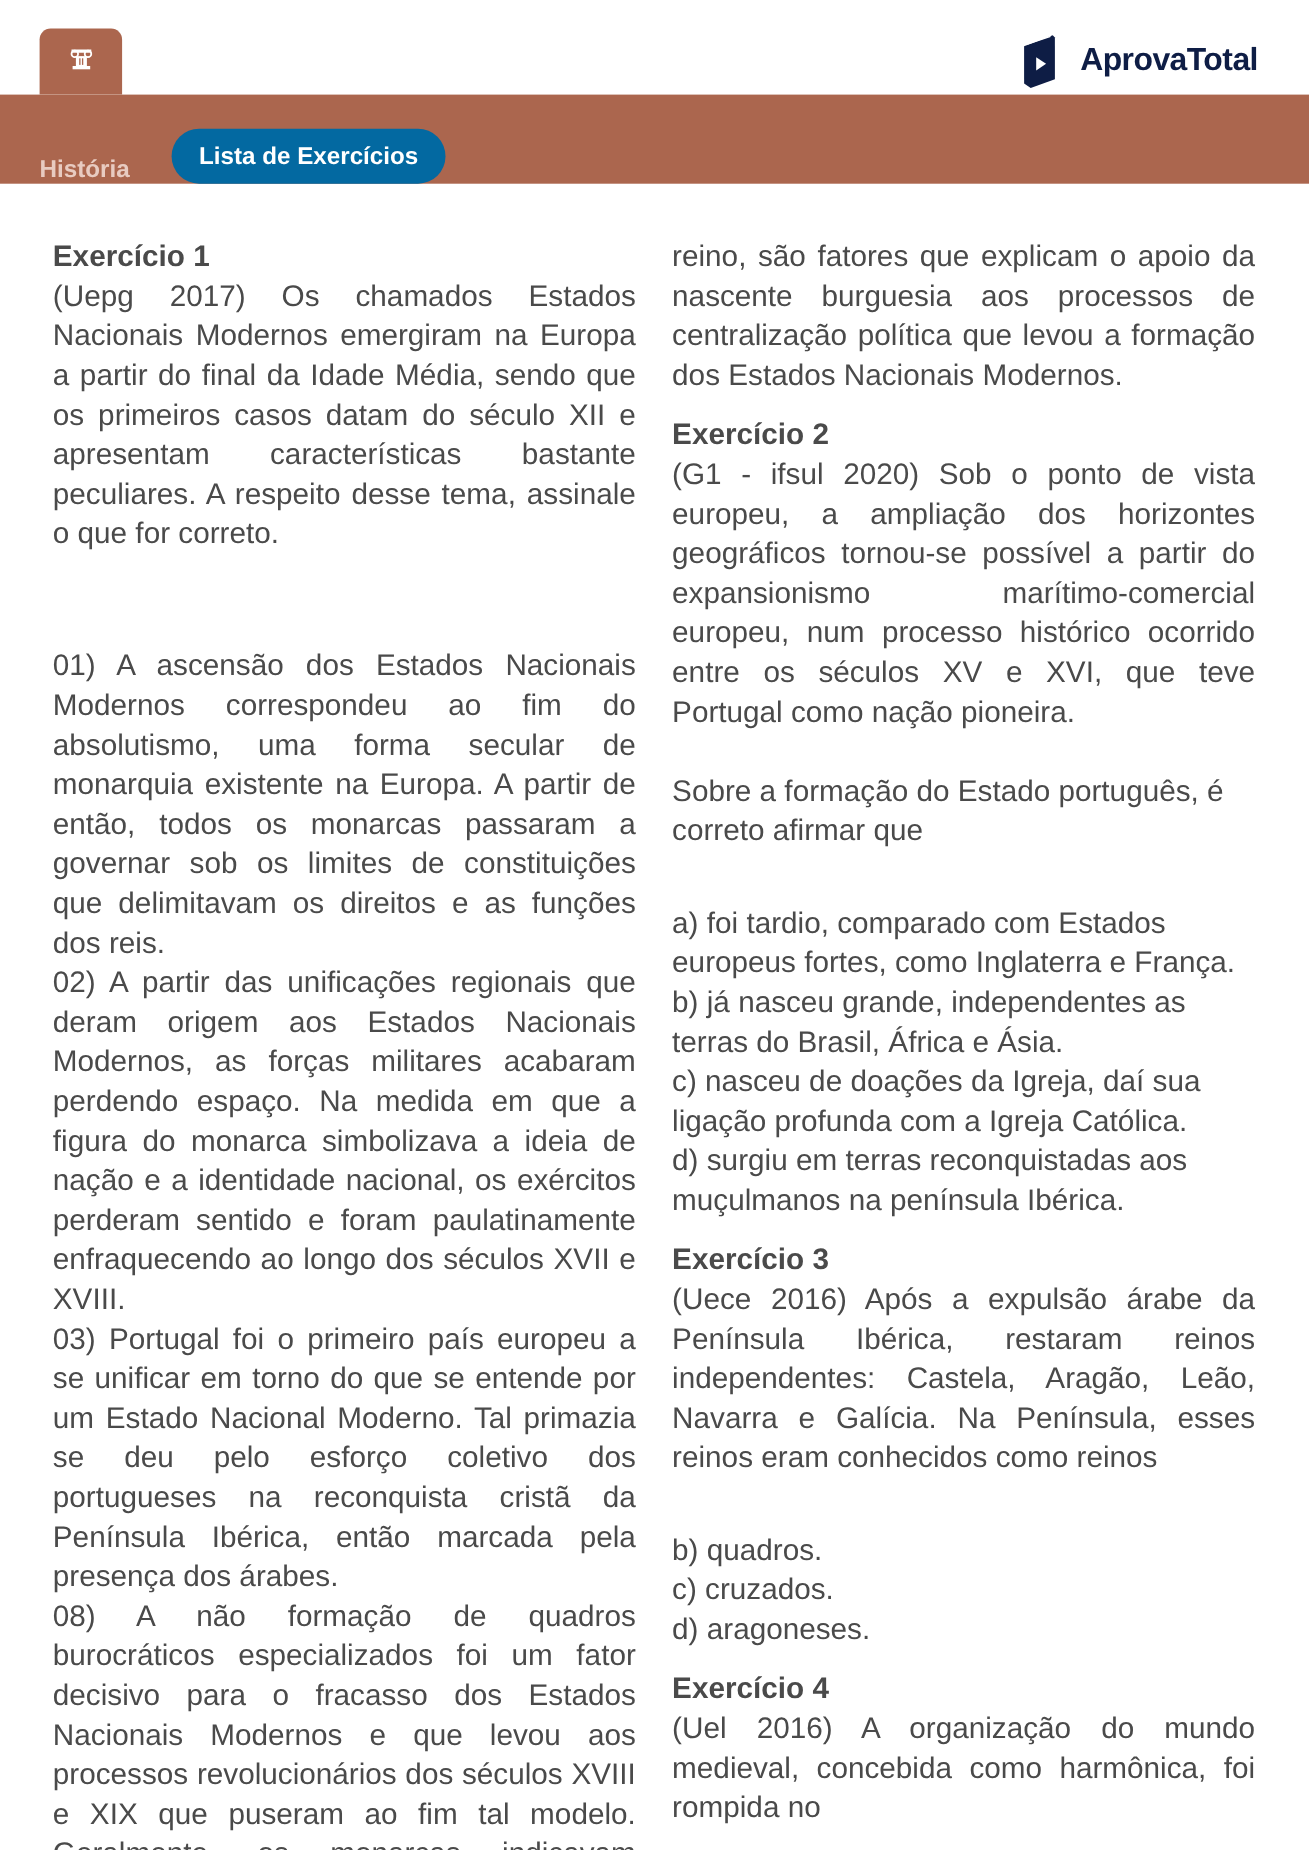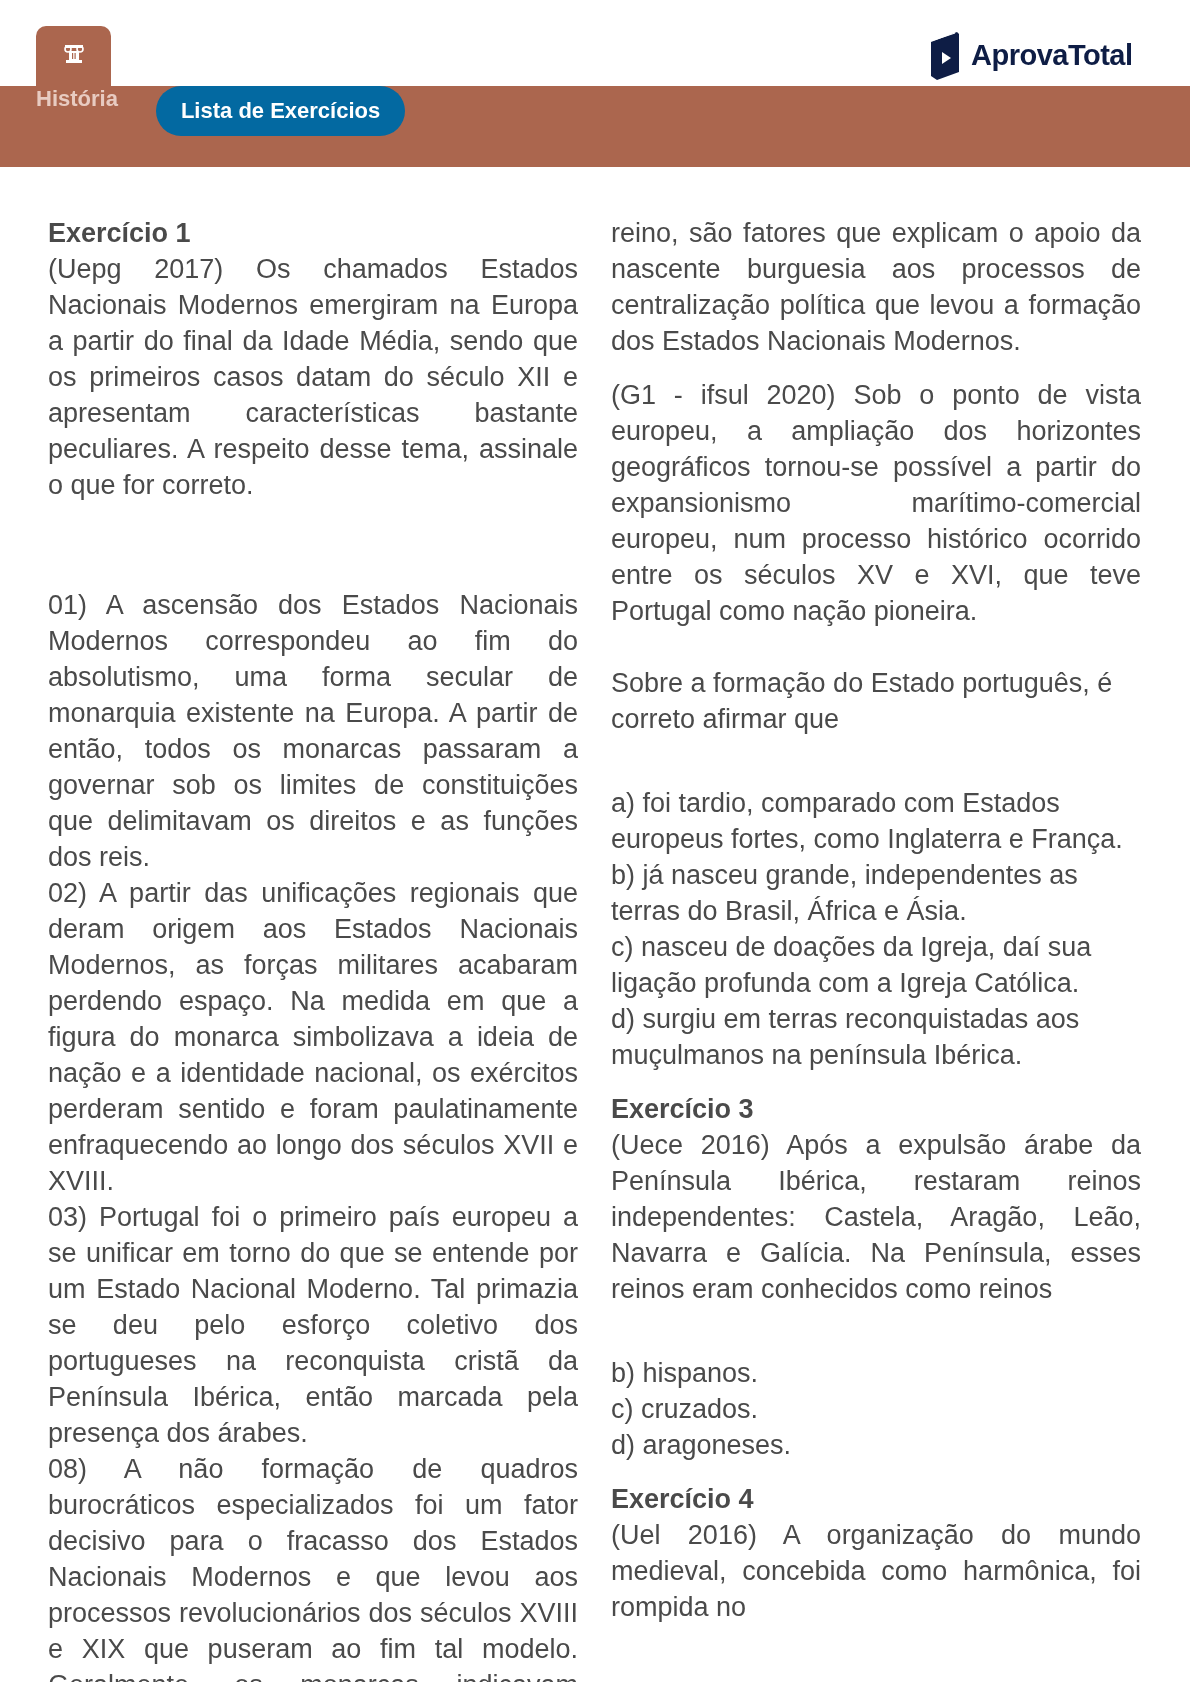--- a/index.html
+++ b/index.html
@@ -5,25 +5,25 @@
   * { box-sizing: border-box; margin: 0; padding: 0; }
   html, body { width: 1190px; height: 1682px; background: #ffffff; overflow: hidden; }
   body { position: relative; font-family: "Liberation Sans", "DejaVu Sans", sans-serif; color: #4a4a4a; }
 
   .subject-tab {
     position: absolute; left: 36px; top: 26px; width: 75px; height: 60px;
     background: #ab664e; border-radius: 10px 10px 0 0;
     display: flex; align-items: flex-start; justify-content: center; padding-top: 16px;
   }
   .logo { position: absolute; left: 929px; top: 30px; display: flex; align-items: center; gap: 8px; }
-  .logo-text { font-size: 29px; font-weight: bold; color: #0e1d45; letter-spacing: -0.5px; }
+  .logo-text { font-size: 29px; font-weight: bold; color: #0e1d45; letter-spacing: -0.5px; margin-left: 11px; }
 
   .header-bar {
     position: absolute; left: 0; top: 86px; width: 1190px; height: 81px;
-    background: #ab664e; display: flex; align-items: flex-start;
+    background: #ab664e; display: flex; align-items: flex-end;
   }
   .crumb-subject { margin-left: 36px; font-size: 22px; font-weight: bold; color: #e8cbc1; }
   .crumb-pill {
     margin-left: 38px; height: 50px; padding: 0 25px; border-radius: 25px;
     background: #0369a1; color: #ffffff; font-size: 22px; font-weight: bold;
     display: flex; align-items: center;
   }
 
   .col { position: absolute; top: 215px; width: 530px; font-size: 27px; line-height: 36px; color: #4a4a4a; }
   .col-left { left: 48px; }
@@ -71,31 +71,32 @@
   <div class="j">01) A ascensão dos Estados Nacionais Modernos correspondeu ao fim do absolutismo, uma forma secular de monarquia existente na Europa. A partir de então, todos os monarcas passaram a governar sob os limites de constituições que delimitavam os direitos e as funções dos reis.</div>
   <div class="j">02) A partir das unificações regionais que deram origem aos Estados Nacionais Modernos, as forças militares acabaram perdendo espaço. Na medida em que a figura do monarca simbolizava a ideia de nação e a identidade nacional, os exércitos perderam sentido e foram paulatinamente enfraquecendo ao longo dos séculos XVII e XVIII.</div>
   <div class="j">03) Portugal foi o primeiro país europeu a se unificar em torno do que se entende por um Estado Nacional Moderno. Tal primazia se deu pelo esforço coletivo dos portugueses na reconquista cristã da Península Ibérica, então marcada pela presença dos árabes.</div>
   <div class="j">08) A não formação de quadros burocráticos especializados foi um fator decisivo para o fracasso dos Estados Nacionais Modernos e que levou aos processos revolucionários dos séculos XVIII e XIX que puseram ao fim tal modelo. Geralmente, os monarcas indicavam parentes ou amigos para a gestão pública.</div>
   <div class="j">16) A organização administrativa, a unificação de taxas e leis e a liberdade comercial no espaço do</div>
 </div>
 
 <div class="col col-right">
   <div class="j">reino, são fatores que explicam o apoio da nascente burguesia aos processos de centralização política que levou a formação dos Estados Nacionais Modernos.</div>
   <div class="gap-sm"></div>
+  <div class="title">Exercício 2</div>
   <div class="j">(G1 - ifsul 2020) Sob o ponto de vista europeu, a ampliação dos horizontes geográficos tornou-se possível a partir do expansionismo marítimo-comercial europeu, num processo histórico ocorrido entre os séculos XV e XVI, que teve Portugal como nação pioneira.</div>
   <div class="gap-mid"></div>
   <div>Sobre a formação do Estado português, é correto afirmar que</div>
   <div class="gap-opt"></div>
   <div>a) foi tardio, comparado com Estados europeus fortes, como Inglaterra e França.</div>
   <div>b) já nasceu grande, independentes as terras do Brasil, África e Ásia.</div>
   <div>c) nasceu de doações da Igreja, daí sua ligação profunda com a Igreja Católica.</div>
   <div>d) surgiu em terras reconquistadas aos muçulmanos na península Ibérica.</div>
   <div class="gap-sm"></div>
   <div class="title">Exercício 3</div>
   <div class="j">(Uece 2016) Após a expulsão árabe da Península Ibérica, restaram reinos independentes: Castela, Aragão, Leão, Navarra e Galícia. Na Península, esses reinos eram conhecidos como reinos</div>
   <div class="gap-opt"></div>
-  <div>b) hispanos.</div>
+  <div>b) quadros.</div>
   <div>c) cruzados.</div>
   <div>d) aragoneses.</div>
   <div class="gap-sm"></div>
   <div class="title">Exercício 4</div>
   <div class="j">(Uel 2016) A organização do mundo medieval, concebida como harmônica, foi rompida no</div>
 </div>
 
 </body></html>

